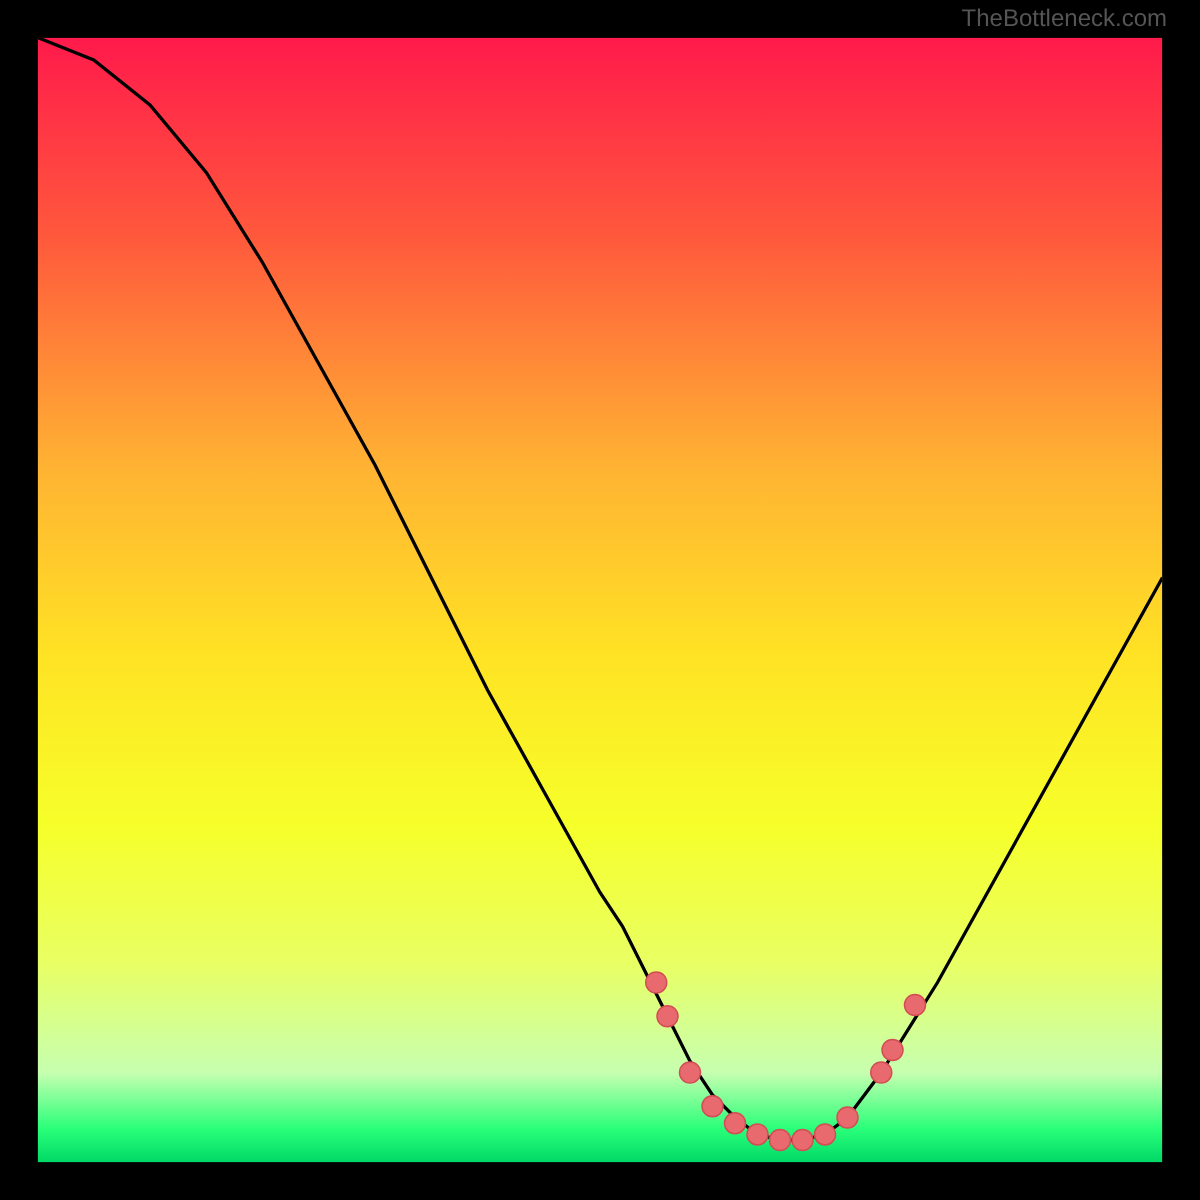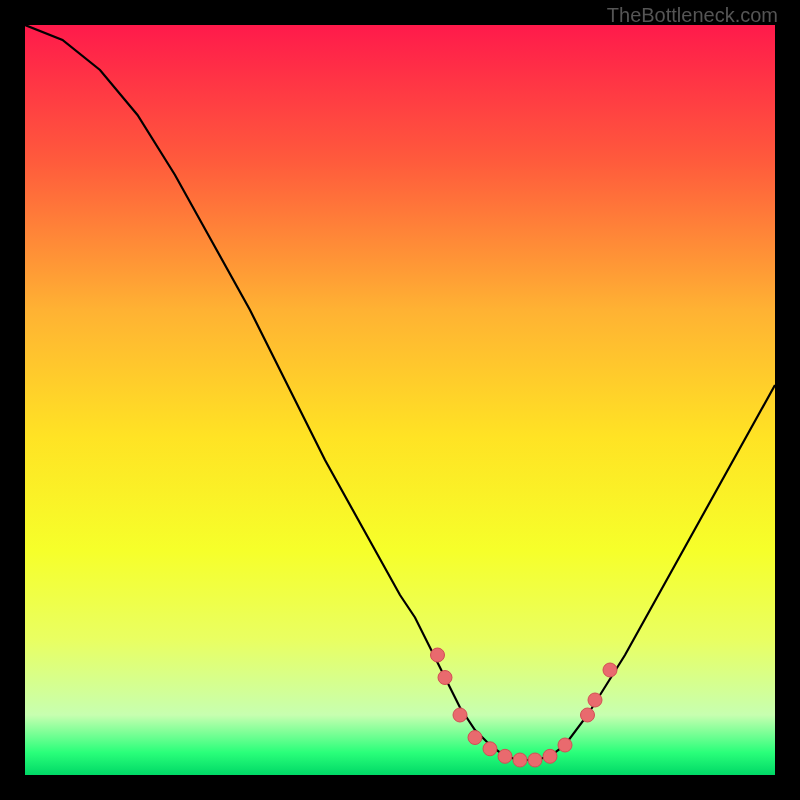--- a/index.html
+++ b/index.html
@@ -20,21 +20,21 @@
     position: absolute;
     top: 0; left: 0;
     width: 100%; height: 100%;
   }
   .attribution {
     position: absolute;
     top: 4px;
     right: 22px;
     color: #555;
     font-family: Arial, Helvetica, sans-serif;
-    font-size: 20px;
+    font-size: 16px;
     font-weight: 500;
   }
   svg.curve {
     position: absolute;
     top: 0; left: 0;
     width: 100%; height: 100%;
   }
 </style>
 </head>
 <body>

